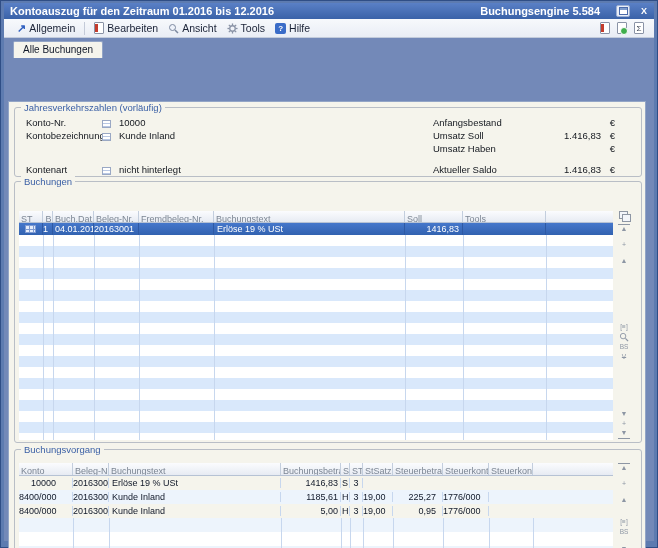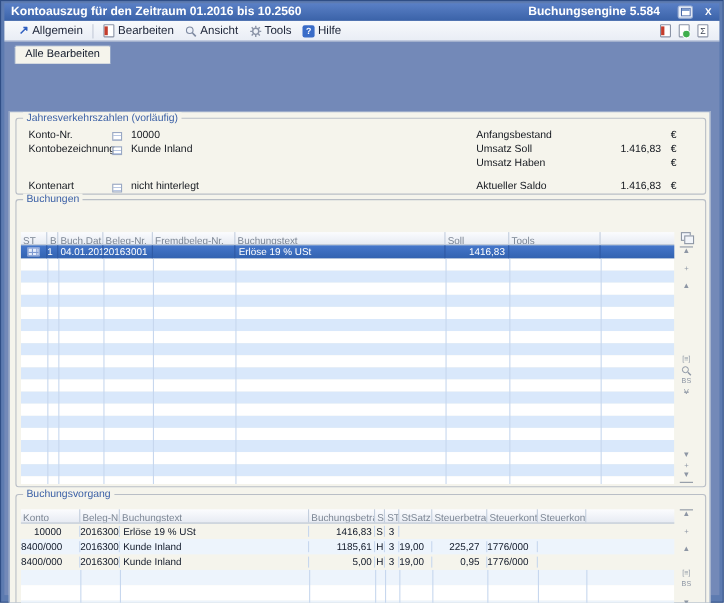--- a/index.html
+++ b/index.html
@@ -135,21 +135,21 @@
       linear-gradient(#7e9ad2,#7e9ad2) 7px 0/1px 100% no-repeat,
       linear-gradient(#7e9ad2,#7e9ad2) 0 3px/100% 1px no-repeat,#e4ecfa;}
   .mag{display:block;}
 </style>
 </head>
 <body>
 
 <div id="window">
 
   <div class="titlebar">
-    <span class="title">Kontoauszug für den Zeitraum 01.2016 bis 10.2560</span>
+    <span class="title">Kontoauszug für den Zeitraum 01.2016 bis 12.2016</span>
     <span class="engine">Buchungsengine 5.584</span>
     <span class="btn-restore">
       <svg width="9" height="8">
           <rect x="0.5" y="0.5" width="8" height="7" fill="#ffffff" stroke="#4a6aaa"></rect>
           <rect x="1" y="1" width="7" height="2" fill="#7e9ccc"></rect>
         </svg>
     </span>
     <span class="btn-close">X</span>
   </div>
 
@@ -191,21 +191,21 @@
       <span>Hilfe</span>
     </span>
     <span class="tool-icons">
       <span class="doc-icon doc-red"></span>
       <span class="doc-icon doc-green"></span>
       <span class="doc-icon doc-sum">Σ</span>
     </span>
   </div>
 
   <div class="content">
-    <div class="tab">Alle Bearbeiten</div>
+    <div class="tab">Alle Buchungen</div>
     <div class="panel">
 
       <div class="groupbox" id="gb-summary">
         <span class="legend">Jahresverkehrszahlen (vorläufig)</span>
         <div class="form-col" id="sum-left">
           <div class="form-row">
             <span class="lbl">Konto-Nr.</span>
             <span class="eq-icon"></span>
             <span class="val">10000</span>
           </div>

